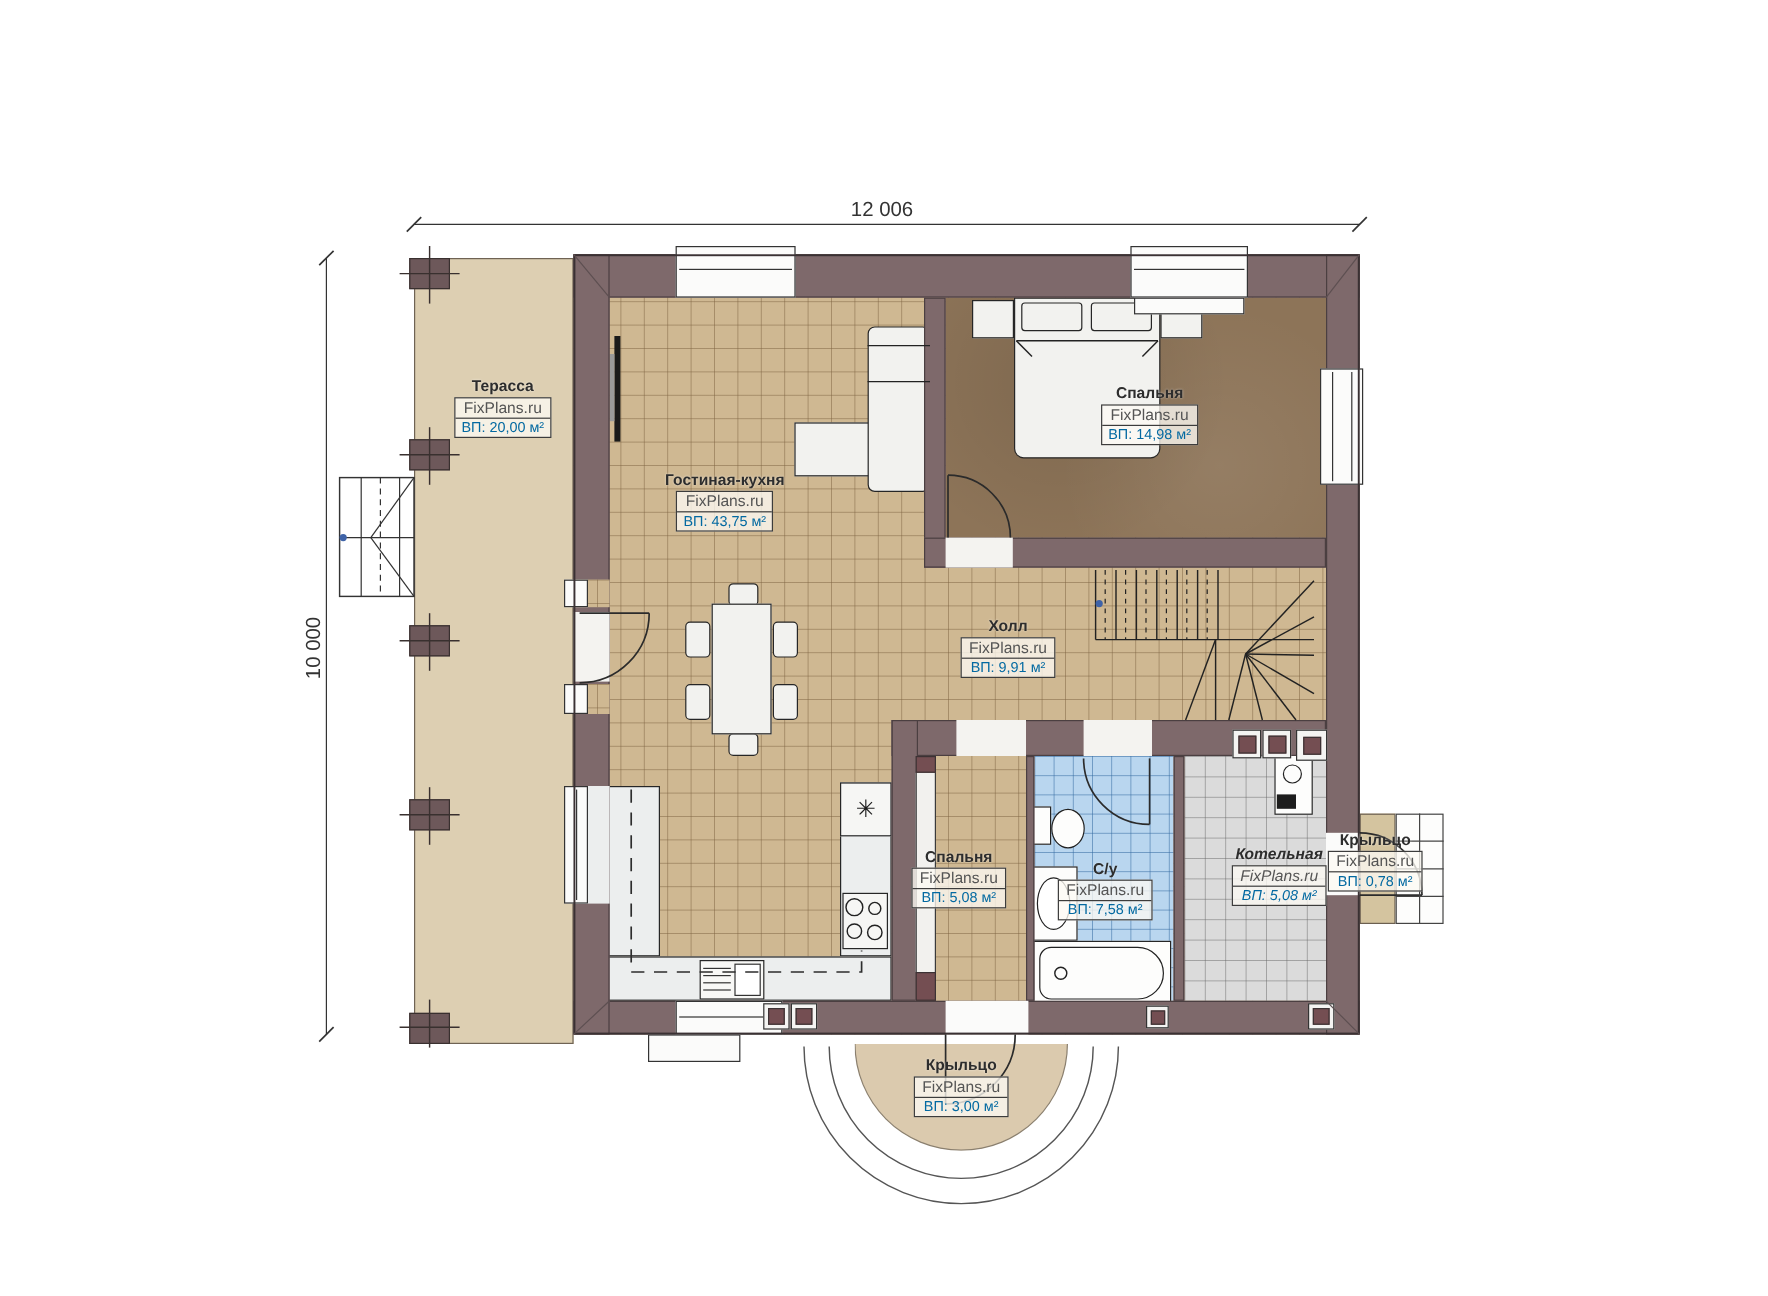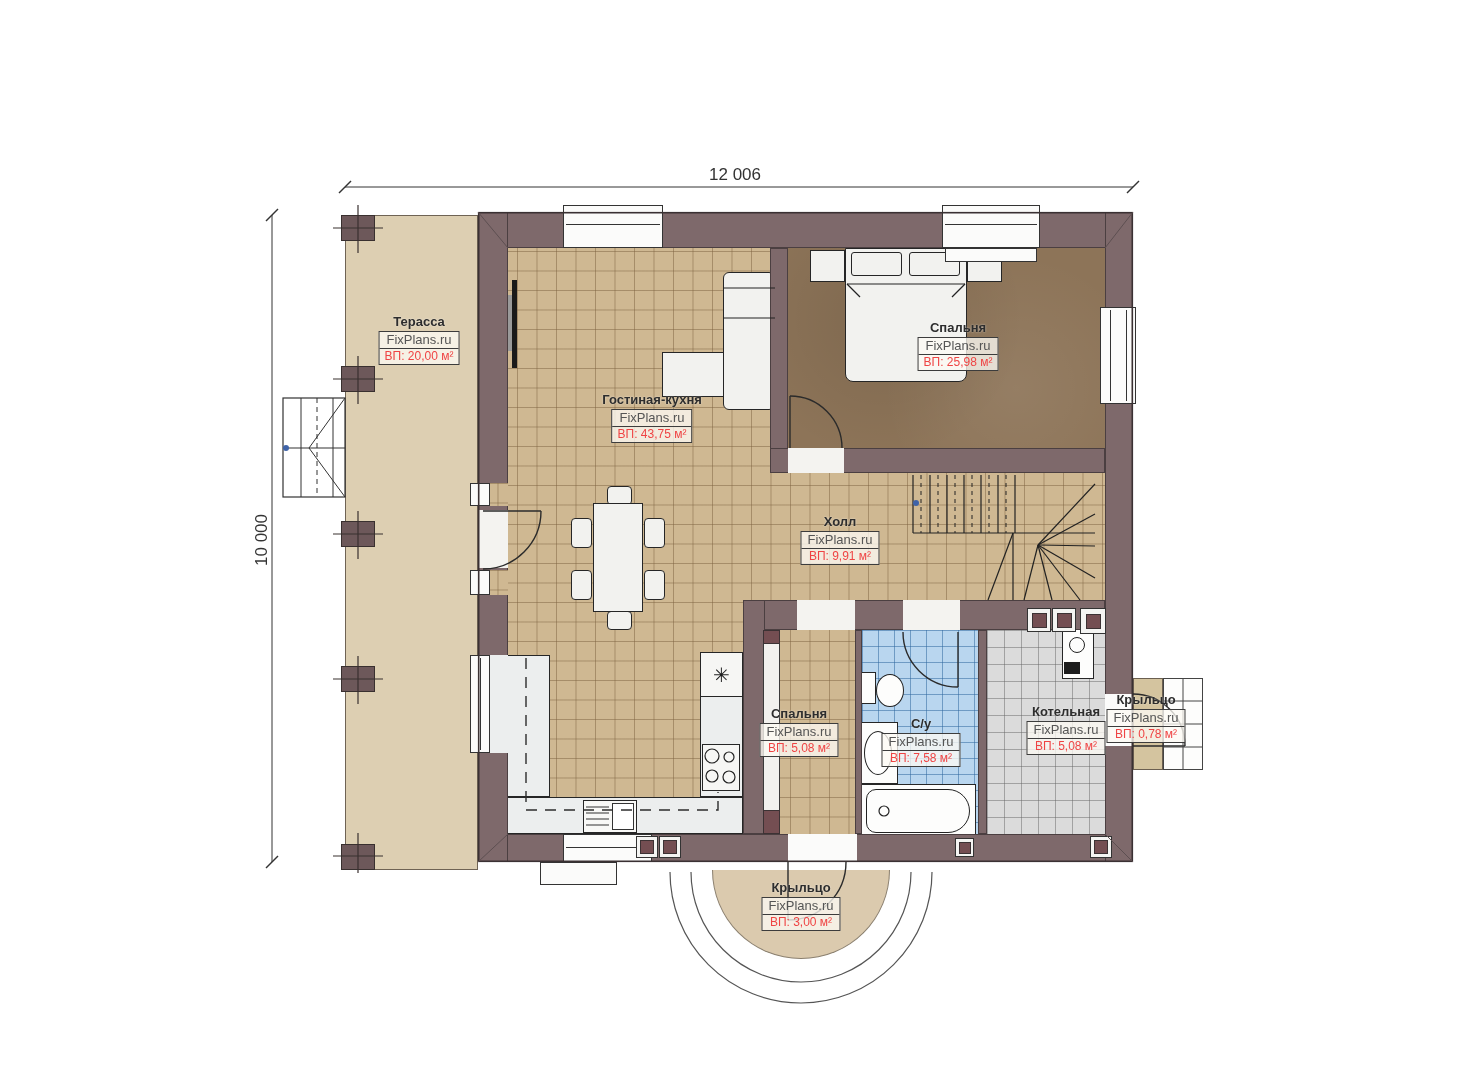--- a/index.html
+++ b/index.html
@@ -29,21 +29,21 @@
     background-image:linear-gradient(rgba(105,105,105,.5) 1px, transparent 1px),
                      linear-gradient(90deg, rgba(105,105,105,.5) 1px, transparent 1px);
     background-size:17px 17px;}
   .terrace{background:#ddcfb2;border:1px solid #6f6354;}
   .rlabel{position:absolute;display:flex;flex-direction:column;align-items:center;z-index:40;}
   .rlabel .name{font-size:13px;font-weight:bold;color:#2d2d2d;white-space:nowrap;margin-bottom:2px;
                 text-shadow:0 0 2px rgba(255,255,255,.6);}
   .rlabel .box{border:1.5px solid #3c3c3c;background:rgba(252,250,244,.78);}
   .rlabel .wm{padding:0 6px 1px 6px;border-bottom:1.5px solid #3c3c3c;font-size:13px;color:#555;
               text-align:center;white-space:nowrap;}
-  .rlabel .area{padding:0 5px 1px 5px;font-size:12px;color:#ef4444;text-align:center;white-space:nowrap;}
+  .rlabel .area{padding:0 5px 1px 5px;font-size:12px;color:#0369a1;text-align:center;white-space:nowrap;}
   .dimtext{position:absolute;font-size:17px;color:#333;white-space:nowrap;z-index:45;}
   svg.overlay{position:absolute;left:0;top:0;z-index:30;pointer-events:none;}
 </style>
 </head>
 <body>
 
 <div class="canvas">
 
   <div class="abs terrace" style="left:345px;top:215px;width:133px;height:655px;"></div>
 
@@ -312,32 +312,32 @@
   <div class="dimtext" style="left:735px;top:165px;transform:translateX(-50%);">12 006</div>
   <div class="dimtext" style="left:262px;top:540px;transform:translate(-50%,-50%) rotate(-90deg);">10 000</div>
 
   <div class="rlabel" style="left:419px;top:314px;transform:translateX(-50%);">
     <div class="name">Терасса</div>
     <div class="box">
         <div class="wm">FixPlans.ru</div>
       <div class="area">ВП: 20,00 м²</div>
       </div>
   </div>
-  <div class="rlabel" style="left:652px;top:392px;transform:translateX(-50%);align-items:center;">
+  <div class="rlabel" style="left:604px;top:392px;transform:translateX(-50%);align-items:center;">
     <div class="name">Гостиная-кухня</div>
     <div class="box">
         <div class="wm">FixPlans.ru</div>
       <div class="area">ВП: 43,75 м²</div>
       </div>
   </div>
   <div class="rlabel" style="left:958px;top:320px;transform:translateX(-50%);">
     <div class="name">Спальня</div>
     <div class="box">
         <div class="wm">FixPlans.ru</div>
-      <div class="area">ВП: 25,98 м²</div>
+      <div class="area">ВП: 14,98 м²</div>
       </div>
   </div>
   <div class="rlabel" style="left:840px;top:514px;transform:translateX(-50%);">
     <div class="name">Холл</div>
     <div class="box">
         <div class="wm">FixPlans.ru</div>
       <div class="area">ВП: 9,91 м²</div>
       </div>
   </div>
   <div class="rlabel" style="left:799px;top:706px;transform:translateX(-50%);">
@@ -347,21 +347,21 @@
       <div class="area">ВП: 5,08 м²</div>
       </div>
   </div>
   <div class="rlabel" style="left:921px;top:716px;transform:translateX(-50%);">
     <div class="name">С/у</div>
     <div class="box">
         <div class="wm">FixPlans.ru</div>
       <div class="area">ВП: 7,58 м²</div>
       </div>
   </div>
-  <div class="rlabel" style="left:1066px;top:704px;transform:translateX(-50%);">
+  <div class="rlabel" style="left:1066px;top:704px;transform:translateX(-50%);font-style:italic;">
     <div class="name">Котельная</div>
     <div class="box">
         <div class="wm">FixPlans.ru</div>
       <div class="area">ВП: 5,08 м²</div>
       </div>
   </div>
   <div class="rlabel" style="left:1146px;top:692px;transform:translateX(-50%);">
     <div class="name">Крыльцо</div>
     <div class="box">
         <div class="wm">FixPlans.ru</div>

